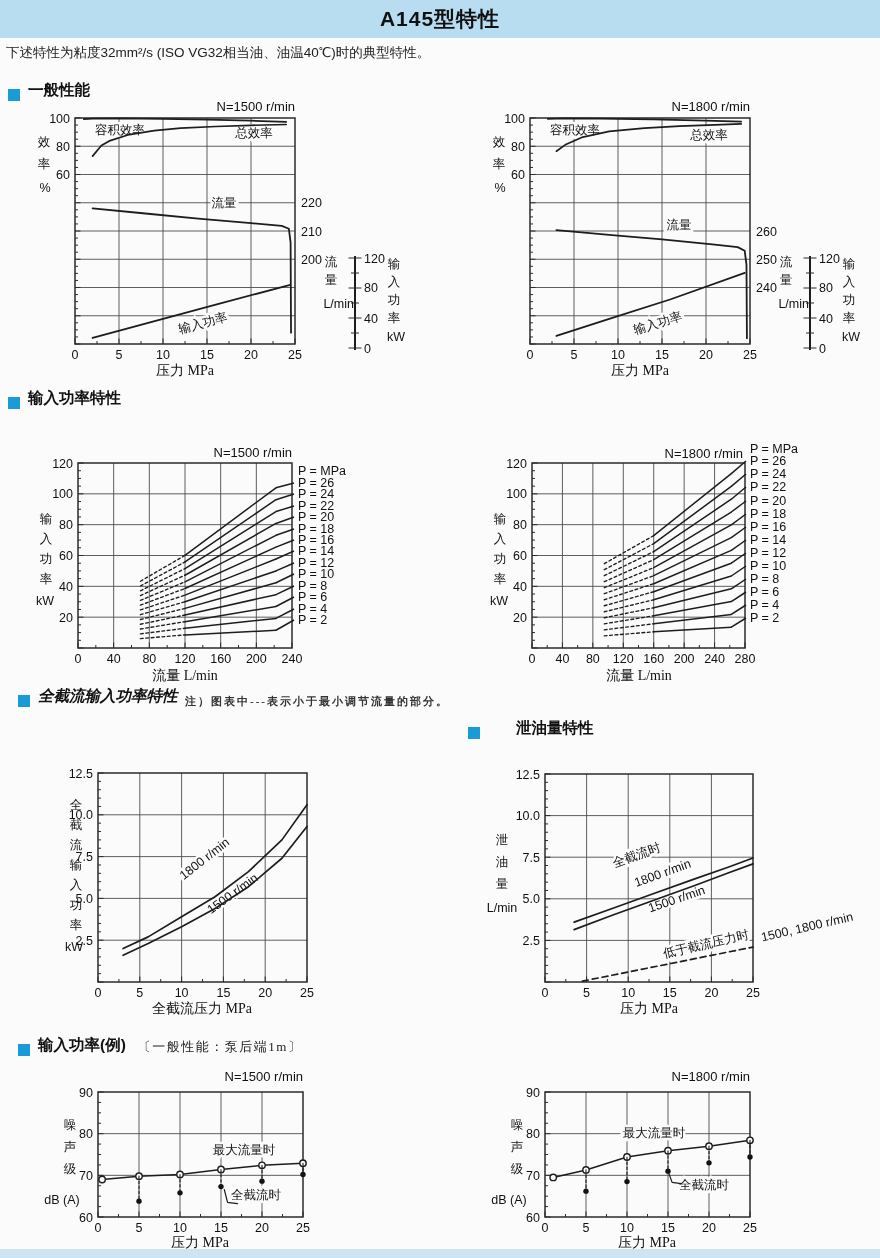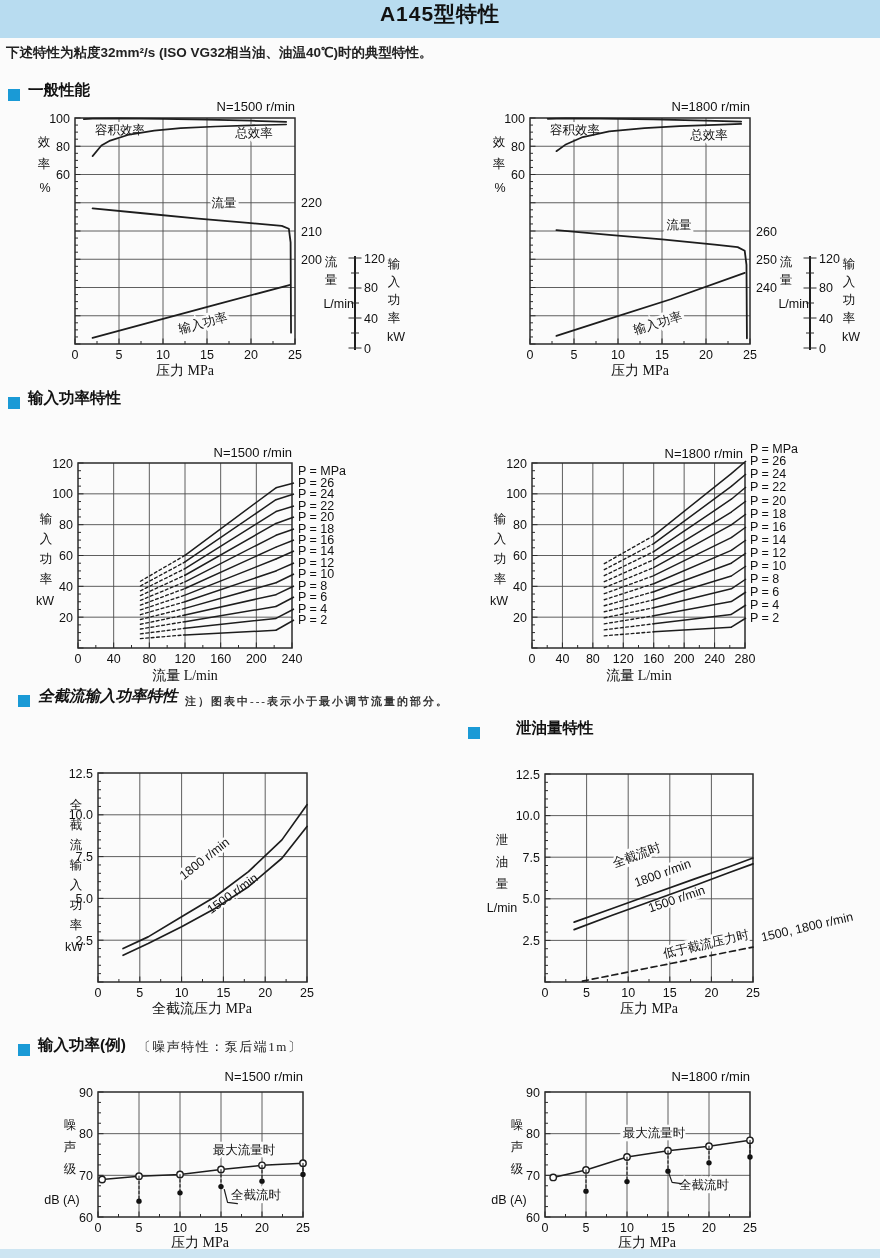--- a/index.html
+++ b/index.html
@@ -1,21 +1,21 @@
 <!DOCTYPE html>
 <html><head>
 <meta charset="utf-8">
 <style>
   html,body{margin:0;padding:0;background:#e9e9e9;}
   #page{position:relative;width:880px;height:1258px;background:#fbfbfb;margin:0 auto;
         font-family:"Liberation Sans",sans-serif;color:#111;overflow:hidden;}
   .titlebar{position:absolute;left:0;top:0;width:880px;height:38px;background:#b8dcf0;
-            display:flex;justify-content:center;}
+            display:flex;align-items:center;justify-content:center;}
   .titlebar span{font-size:21px;font-weight:bold;letter-spacing:1px;}
-  .intro{position:absolute;left:6px;top:44px;font-size:13.5px;font-weight:700;color:#222;}
+  .intro{position:absolute;left:6px;top:44px;font-size:13.5px;font-weight:400;color:#222;}
   .sec{position:absolute;font-size:15.5px;font-weight:bold;display:flex;align-items:flex-end;}
   .sq{display:inline-block;width:12px;height:12px;background:#1a9ad6;margin-right:8px;flex:none;}
   .sub{font-weight:normal;font-size:13px;margin-left:12px;letter-spacing:1.5px;
        font-family:"Liberation Serif",serif;color:#222;}
   .note{position:absolute;left:185px;top:694px;font-size:11px;letter-spacing:2px;
         font-family:"Liberation Serif",serif;color:#333;font-weight:600;}
   .chart{position:absolute;}
   .chart svg{overflow:visible;display:block;}
   .footerbar{position:absolute;left:0;top:1249px;width:880px;height:9px;background:#cde5f2;}
   
@@ -56,21 +56,21 @@
   </div>
 
   <div class="sec" style="left:468px;top:718px;gap:28px;">
     <span class="sq"></span>
     <span>泄油量特性</span>
   </div>
 
   <div class="sec" style="left:18px;top:1035px;">
     <span class="sq"></span>
     <span>输入功率(例)</span>
-    <span class="sub">〔噪声特性：泵后端1m〕</span>
+    <span class="sub">〔一般性能：泵后端1m〕</span>
   </div>
 
   <div class="chart" style="left: 28px; top: 98px; width: 425px; height: 290px;">
       <svg width="425" height="290">
         <line x1="91" y1="20" x2="91" y2="246" class="grid"></line>
         <line x1="135" y1="20" x2="135" y2="246" class="grid"></line>
         <line x1="179" y1="20" x2="179" y2="246" class="grid"></line>
         <line x1="223" y1="20" x2="223" y2="246" class="grid"></line>
         <line x1="47" y1="48.25" x2="267" y2="48.25" class="grid"></line>
         <line x1="47" y1="76.5" x2="267" y2="76.5" class="grid"></line>

